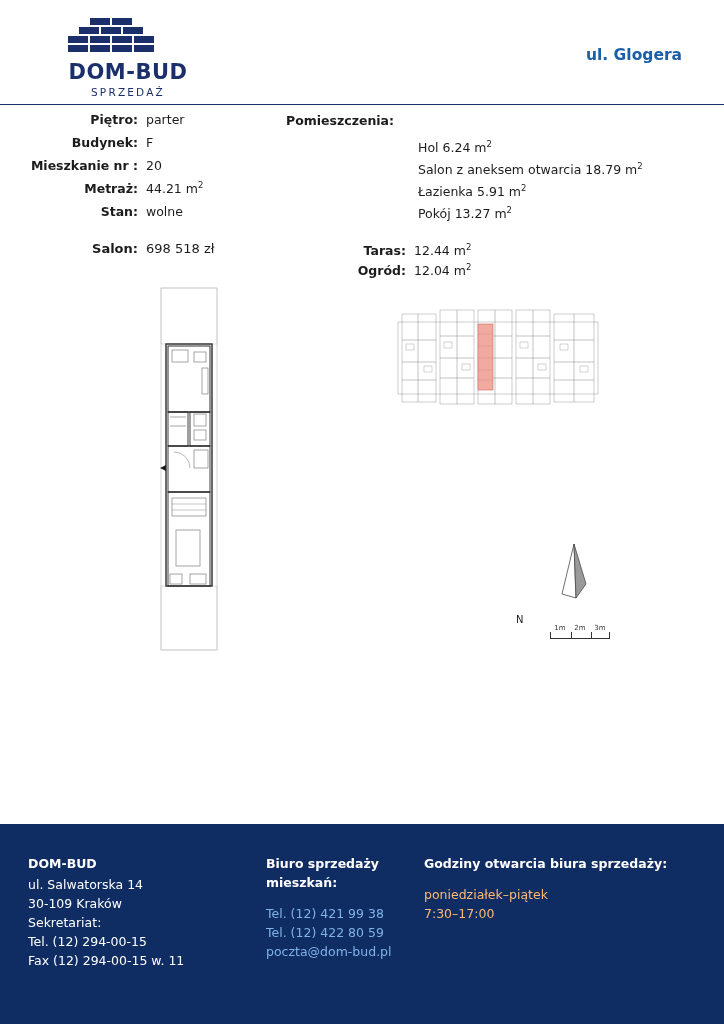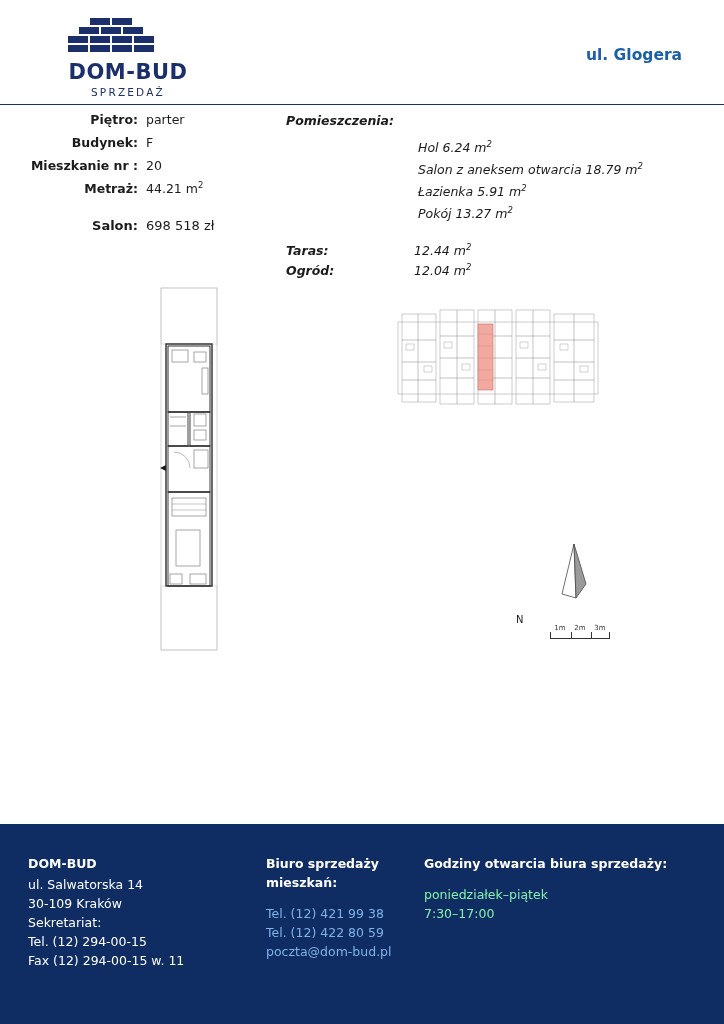--- a/index.html
+++ b/index.html
@@ -98,21 +98,20 @@
   .info-row.price .lbl { font-size: 13px; }
   .info-row.price .val { font-size: 13px; }
 
   sup { font-size: 0.68em; vertical-align: super; line-height: 0; }
 
   
   .info-right {
     position: absolute;
     left: 286px; top: 113px;
     width: 420px;
-    font-style: italic;
   }
   .rooms-title {
     font-size: 12.5px;
     font-weight: bold;
     margin-bottom: 12px;
   }
   .rooms-list {
     padding-left: 132px;
   }
   .room-line {
@@ -123,21 +122,21 @@
   .extras {
     margin-top: 22px;
   }
   .extra-row {
     display: flex;
     align-items: baseline;
     margin-bottom: 5px;
   }
   .extra-row .lbl {
     width: 128px;
-    text-align: left;
+    text-align: right;
     padding-right: 8px;
     font-size: 12.5px;
     font-weight: bold;
   }
   .extra-row .val { font-size: 12.5px; }
 
   
   .plan-big {
     position: absolute;
     left: 150px; top: 286px;
@@ -215,21 +214,21 @@
   .f-link {
     font-size: 12.5px;
     line-height: 19px;
     color: #7fb3e8;
     text-decoration: none;
     display: block;
   }
   .f-hours {
     font-size: 12.5px;
     line-height: 19px;
-    color: #86efac;
+    color: #fdba74;
   }
 </style>
 </head>
 <body>
 
 <div class="page">
 
   <div class="header">
     <div class="logo-wrap">
       <div class="logo-bricks">
@@ -263,20 +262,24 @@
       <div class="lbl">Budynek:</div>
       <div class="val">F</div>
     </div>
     <div class="info-row">
       <div class="lbl">Mieszkanie nr :</div>
       <div class="val">20</div>
     </div>
     <div class="info-row">
       <div class="lbl">Metraż:</div>
       <div class="val"><span>44.21 m</span><sup>2</sup></div>
+    </div>
+    <div class="info-row">
+      <div class="lbl">Stan:</div>
+      <div class="val">wolne</div>
     </div>
     <div class="info-row price">
       <div class="lbl">Salon:</div>
       <div class="val">698 518 zł</div>
     </div>
   </div>
 
   <div class="info-right">
     <div class="rooms-title">Pomieszczenia:</div>
     <div class="rooms-list">

